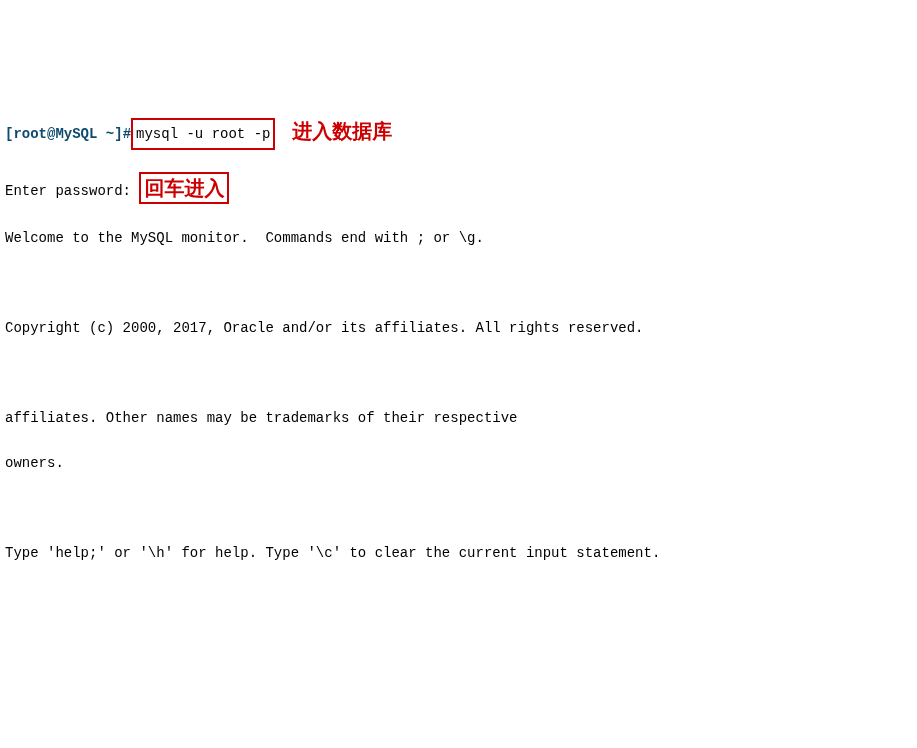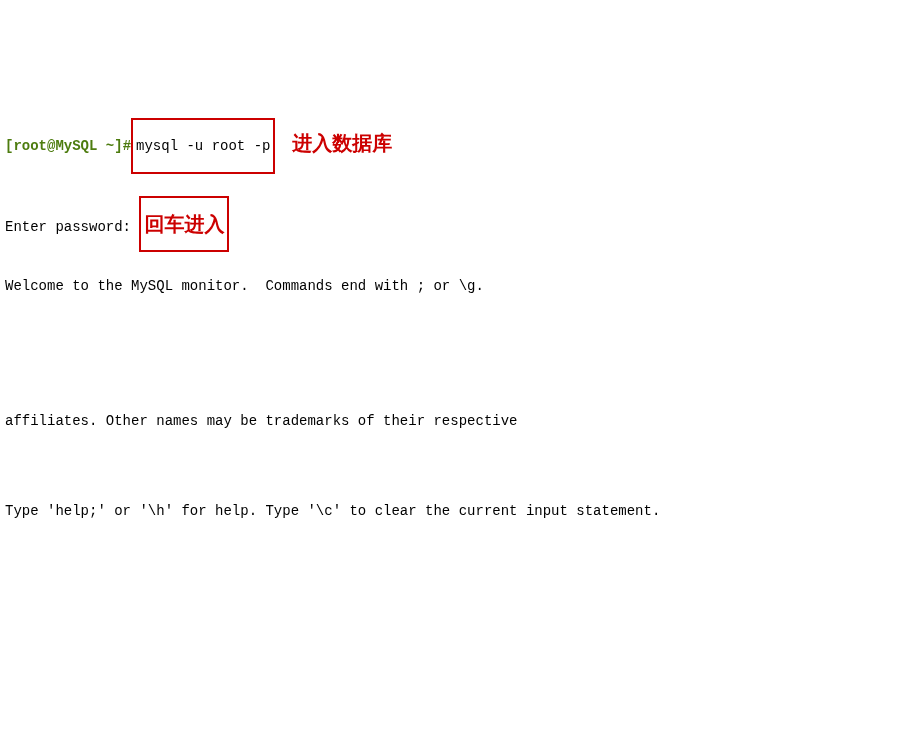--- a/index.html
+++ b/index.html
@@ -10,26 +10,26 @@
     line-height: 22.5px;
     background: #ffffff;
     color: #000000;
     white-space: pre;
   }
   .container {
     width: 907px;
     position: relative;
   }
   .red-bold {
-    color: #4d7c0f;
+    color: #0c4a6e;
     font-weight: bold;
   }
   .box {
     border: 2px solid #cc0000;
-    padding: 16px 3px;
+    padding: 4px 3px;
     display: inline-block;
     line-height: 20px;
   }
   .annotation {
     color: #cc0000;
     font-weight: bold;
     font-family: "Microsoft YaHei", "SimHei", sans-serif;
     font-size: 20px;
     white-space: normal;
   }
@@ -40,22 +40,24 @@
 </head>
 <body>
 
 
 
 <div class="container">
 <div class="line"><span class="red-bold">[root@MySQL ~]</span><span class="red-bold">#</span><span class="box">mysql -u root -p</span>  <span class="annotation">进入数据库</span></div>
 <div class="line"><span>Enter password:</span> <span class="box annotation">回车进入</span></div>
 <div class="line">Welcome to the MySQL monitor.  Commands end with ; or \g.</div>
 <div class="line"> </div>
+<div class="line">Copyright (c) 2000, 2017, Oracle and/or its affiliates. All rights reserved.</div>
 <div class="line"> </div>
 <div class="line">affiliates. Other names may be trademarks of their respective</div>
+<div class="line">owners.</div>
 <div class="line"> </div>
 <div class="line">Type 'help;' or '\h' for help. Type '\c' to clear the current input statement.</div>
 <div class="line"> </div>
 
 
 
 
 
 
 

